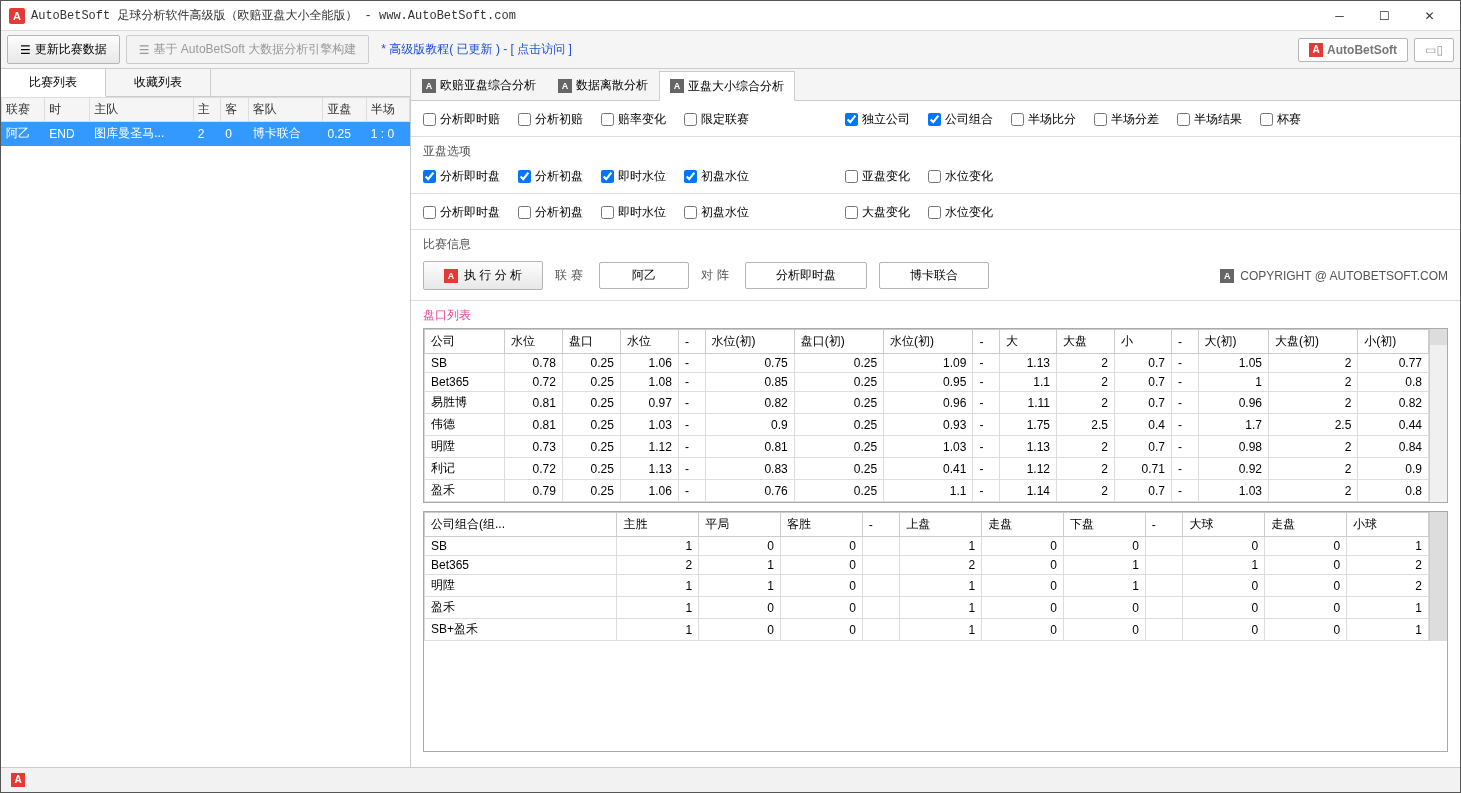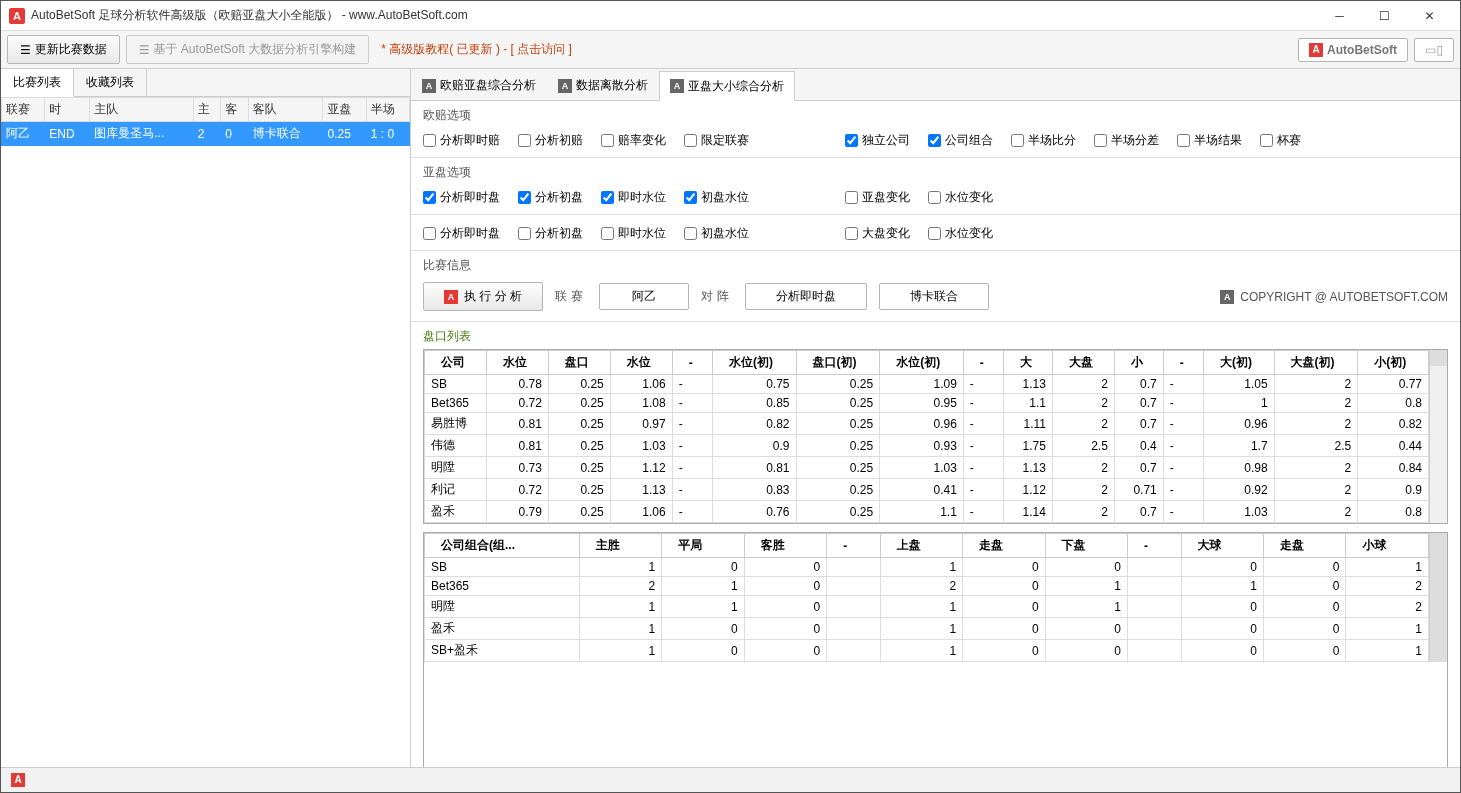--- a/index.html
+++ b/index.html
@@ -1,35 +1,35 @@
 <!DOCTYPE html>
 <html><head>
 <meta charset="utf-8">
 <style>
 * { box-sizing: border-box; margin: 0; padding: 0; font-family: "Microsoft YaHei", "Segoe UI", sans-serif; font-size: 12px; }
 body { background: #fff; overflow: hidden; }
 .window { width: 1461px; height: 793px; border: 1px solid #555; display: flex; flex-direction: column; background: #fff; }
 .titlebar { height: 30px; display: flex; align-items: center; padding: 0 8px; background: #fff; border-bottom: 1px solid #ddd; }
 .titlebar .logo { width: 16px; height: 16px; background: #e53935; color: #fff; font-weight: bold; text-align: center; line-height: 16px; border-radius: 2px; margin-right: 6px; font-size: 11px; }
-.titlebar .title { flex: 1; color: #333; }
+.titlebar .title { flex: 1; color: #333; font-family: Liberation Mono, monospace; }
 .winbtns { display: flex; }
 .winbtn { width: 45px; height: 28px; display: flex; align-items: center; justify-content: center; color: #333; cursor: pointer; }
 .toolbar { height: 38px; display: flex; align-items: center; padding: 4px 6px; border-bottom: 1px solid #ccc; background: #f5f5f5; gap: 6px; }
 .tbtn { padding: 5px 12px; border: 1px solid #b5b5b5; background: linear-gradient(#fdfdfd,#e8e8e8); cursor: pointer; display: flex; align-items: center; gap: 4px; border-radius: 2px; }
 .tbtn.disabled { color: #999; border-color: #ccc; background: #f3f3f3; cursor: default; }
-.tlink { color: #c2410c; cursor: pointer; margin-left: 6px; }
+.tlink { color: #1d4ed8; cursor: pointer; margin-left: 6px; }
 .toolbar .spacer { flex: 1; }
 .brandbox { border: 1px solid #b5b5b5; padding: 4px 10px; background: #fff; border-radius: 2px; display: flex; align-items: center; gap: 4px; }
 .brandbox .logo { width: 14px; height: 14px; background: #e53935; color: #fff; font-weight: bold; text-align: center; line-height: 14px; font-size: 10px; }
 .brandbox .txt { color: #777; font-weight: 600; }
 .bookbtn { border: 1px solid #b5b5b5; padding: 4px 10px; background: #fff; cursor: pointer; color: #999; border-radius: 2px; }
 .body { flex: 1; display: flex; overflow: hidden; }
 .left { width: 410px; border-right: 1px solid #ccc; display: flex; flex-direction: column; background: #fff; }
 .ltabs { display: flex; border-bottom: 1px solid #ccc; background: #f5f5f5; }
-.ltab { padding: 5px 12px; cursor: pointer; border-right: 1px solid #ccc; }
+.ltab { padding: 5px 28px; cursor: pointer; border-right: 1px solid #ccc; }
 .ltab.active { background: #fff; border-bottom: 1px solid #fff; margin-bottom: -1px; }
 .lgrid { flex: 1; overflow: auto; }
 .lgrid table { width: 100%; border-collapse: collapse; }
 .lgrid th { background: #f5f5f5; border: 1px solid #ddd; padding: 3px 4px; text-align: left; font-weight: normal; color: #333; }
 .lgrid td { border: 1px solid #eee; padding: 3px 4px; }
 .lgrid tr.sel td { background: #3399ff; color: #fff; border-color: #3399ff; }
 .right { flex: 1; display: flex; flex-direction: column; background: #f5f5f5; overflow: hidden; }
 .rtabs { display: flex; background: #f5f5f5; border-bottom: 1px solid #ccc; padding-top: 2px; }
 .rtab { padding: 5px 10px; cursor: pointer; border: 1px solid transparent; display: flex; align-items: center; gap: 4px; }
 .rtab.active { background: #fff; border: 1px solid #ccc; border-bottom: 1px solid #fff; margin-bottom: -1px; }
@@ -40,25 +40,25 @@
 .checks { display: flex; flex-wrap: wrap; gap: 18px; align-items: center; padding: 4px 0 2px; }
 .chk { display: flex; align-items: center; gap: 4px; cursor: pointer; }
 .chk input { width: 13px; height: 13px; }
 .execrow { display: flex; align-items: center; gap: 12px; padding: 4px 0; }
 .execbtn { padding: 5px 20px; border: 1px solid #b5b5b5; background: linear-gradient(#fdfdfd,#e8e8e8); cursor: pointer; display: flex; align-items: center; gap: 6px; border-radius: 2px; }
 .execbtn .ico { width: 14px; height: 14px; background: #e53935; color: #fff; font-size: 9px; text-align: center; line-height: 14px; font-weight: bold; }
 .ibox { padding: 4px 30px; border: 1px solid #b5b5b5; background: #fff; min-width: 90px; text-align: center; border-radius: 2px; }
 .lbl { color: #555; letter-spacing: 4px; }
 .copy { color: #555; display: flex; align-items: center; gap: 6px; margin-left: auto; }
 .copy .ico { width: 14px; height: 14px; background: #666; color: #fff; font-size: 9px; text-align: center; line-height: 14px; font-weight: bold; }
-.section-label { padding: 6px 12px 2px; color: #4d7c0f; }
+.section-label { padding: 6px 12px 2px; color: #ec4899; }
 .datagrid { margin: 2px 12px 8px; border: 1px solid #aaa; background: #fff; }
 .datagrid .wrap { display: flex; }
 .datagrid table { border-collapse: collapse; flex: 1; }
-.datagrid th { border: 1px solid #ccc; padding: 3px 16px; text-align: left; font-weight: bold; background: #fff; }
+.datagrid th { border: 1px solid #ccc; padding: 3px 6px; text-align: left; font-weight: normal; background: #fff; }
 .datagrid td { border: 1px solid #ddd; padding: 2px 6px; text-align: right; }
 .datagrid td:first-child { text-align: left; }
 .datagrid .sb { width: 18px; background: #f0f0f0; border-left: 1px solid #ccc; position: relative; }
 .datagrid .sb::before { content: ""; position: absolute; top: 0; left: 0; right: 0; height: 16px; background: #ddd; }
 .datagrid .sb.full::before { bottom: 0; height: auto; }
 .bigempty { height: 110px; }
 .status2 { padding: 5px 10px; color: #777; background: #f2f2f2; border-top: 1px solid #ccc; display: flex; align-items: center; gap: 6px; }
 .status2 .logo { width: 14px; height: 14px; background: #e53935; color: #fff; font-size: 10px; text-align: center; line-height: 14px; font-weight: bold; }
 .spacer2 { width: 60px; }
 </style>
@@ -140,21 +140,20 @@
             <span class="ico">A</span>
             <span>数据离散分析</span>
           </div>
         <div class="rtab active">
             <span class="ico">A</span>
             <span>亚盘大小综合分析</span>
           </div>
       </div>
       <div class="rbody">
         <div class="group">
-          <div class="group-title">欧赔选项</div>
           <div class="checks" id="g1">
               <label class="chk">
                 <input type="checkbox" style="">
                 <span>分析即时赔</span>
               </label>
               <label class="chk">
                 <input type="checkbox" style="">
                 <span>分析初赔</span>
               </label>
               <label class="chk">

